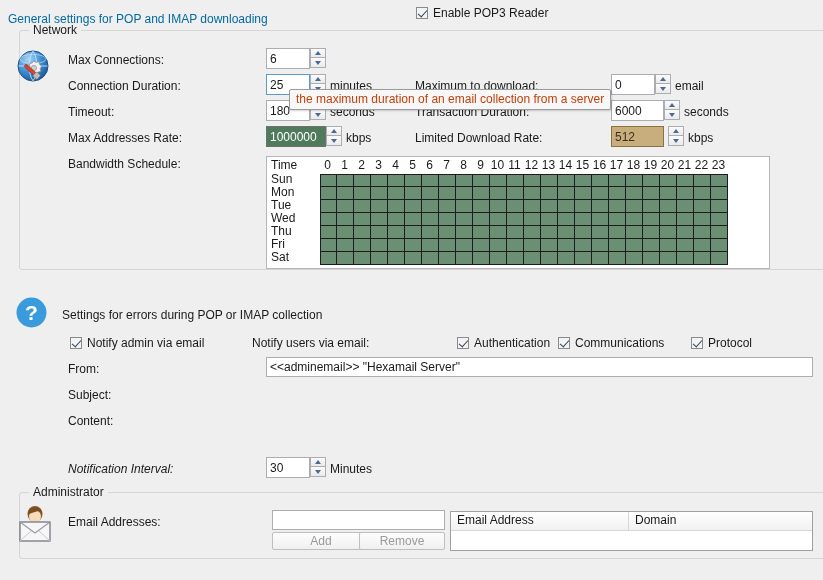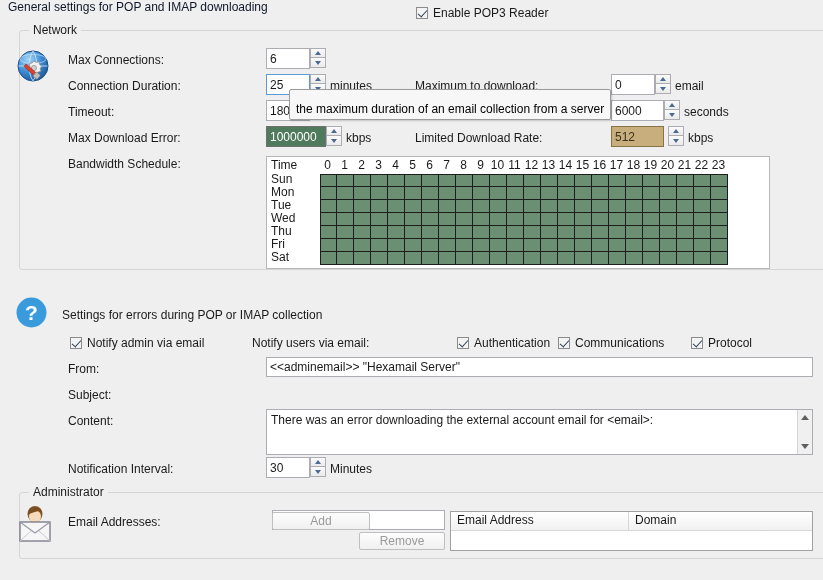--- a/index.html
+++ b/index.html
@@ -8,21 +8,21 @@
     background:#efefef;
     font-family:"Liberation Sans", sans-serif;
     font-size:12px;
     color:#1a1a1a;
     overflow:hidden;
     position:relative;
   }
   .page{position:absolute;inset:0;}
 
   
-  .hdr-title{position:absolute;left:8px;top:0;font-size:12px;color:#0f172a;white-space:nowrap;}
+  .hdr-title{position:absolute;left:8px;top:12px;font-size:12px;color:#0369a1;white-space:nowrap;}
   .chk{display:inline-flex;align-items:center;gap:5px;font-size:12px;white-space:nowrap;}
   .chk .box{
     width:12px;height:12px;box-sizing:border-box;
     border:1px solid #8b8b8b;background:#f3f3f3;
     display:inline-block;position:relative;flex:0 0 auto;
   }
   .chk .box.on:after{
     content:"";position:absolute;left:3px;top:0px;width:4px;height:8px;
     border:solid #31455c;border-width:0 1.6px 1.6px 0;transform:rotate(42deg);
   }
@@ -64,21 +64,21 @@
     position:absolute;left:50%;top:50%;width:0;height:0;margin-left:-3px;
     border-left:3px solid transparent;border-right:3px solid transparent;
   }
   .spin .sb.top i{margin-top:-2px;border-bottom:4px solid #4a6a92;}
   .spin .sb.bot i{margin-top:-2px;border-top:4px solid #4a6a92;}
 
   
   #tooltip{
     position:absolute;left:289px;top:89px;
     background:#f7f7f7;border:1px solid #9b9b9b;border-radius:2px;
-    padding:12px 6px 3px 6px;font-size:12px;color:#000000;white-space:nowrap;
+    padding:2px 6px 3px 6px;font-size:12px;color:#c2410c;white-space:nowrap;
     box-shadow:1px 1px 2px rgba(0,0,0,.18);z-index:40;
   }
 
   
   #sched{
     position:absolute;left:266px;top:156px;width:504px;height:113px;
     box-sizing:border-box;border:1px solid #b6b6b6;background:#ffffff;overflow:hidden;
   }
   #sched .hrow{height:17px;position:relative;}
   #sched .hrow .timelbl{position:absolute;left:4px;top:1px;font-size:12px;}
@@ -167,21 +167,21 @@
     </g>
     <g transform="rotate(42 20 25)">
       <rect x="8" y="23.5" width="15" height="3.4" rx="1.4" fill="#d8402f" stroke="#9c2b1f" stroke-width=".6"></rect>
       <rect x="21" y="22.4" width="5.5" height="5.6" rx="1" fill="#bdbdbd" stroke="#7b7b7b" stroke-width=".6"></rect>
     </g>
   </svg>
 
   <div class="lbl" style="left:68px;top:53px;">Max Connections:</div>
   <div class="lbl" style="left:68px;top:79px;">Connection Duration:</div>
   <div class="lbl" style="left:68px;top:105px;">Timeout:</div>
-  <div class="lbl" style="left:68px;top:131px;">Max Download Error:</div>
+  <div class="lbl" style="left:68px;top:131px;">Max Addresses Rate:</div>
   <div class="lbl" style="left:68px;top:157px;">Bandwidth Schedule:</div>
 
   <input class="tb" style="left: 266px; top: 48px; width: 44px; height: 21px;" value="6">
   <div class="spin" style="left:310px;top:48px;">
     <div class="sb top">
         <i></i>
       </div>
     <div class="sb bot">
         <i></i>
       </div>
@@ -477,31 +477,24 @@
     <span>Communications</span>
   </div>
   <div class="chk" style="position:absolute;left:691px;top:336px;">
     <span class="box on"></span>
     <span>Protocol</span>
   </div>
 
   <div class="lbl" style="left:68px;top:362px;">From:</div>
   <div class="lbl" style="left:68px;top:388px;">Subject:</div>
   <div class="lbl" style="left:68px;top:414px;">Content:</div>
-  <div class="lbl" style="left:68px;top:462px;">Notification Interval:</div>
+  <div class="lbl" style="left:68px;top:462px;font-style:italic;">Notification Interval:</div>
 
   <input class="tb" style="left: 266px; top: 357px; width: 547px; height: 20px;" value="&lt;&lt;adminemail&gt;&gt; &quot;Hexamail Server&quot;">
 
-  <div id="content-box">
-    <div class="txt">There was an error downloading the external account email for &lt;email&gt;:</div>
-    <div class="vsb">
-      <span class="ar up"></span>
-      <span class="ar dn"></span>
-    </div>
-  </div>
 
   <input class="tb" style="left: 266px; top: 457px; width: 44px; height: 21px;" value="30">
   <div class="spin" style="left:310px;top:457px;">
     <div class="sb top">
         <i></i>
       </div>
     <div class="sb bot">
         <i></i>
       </div>
   </div>
@@ -517,21 +510,21 @@
     <path d="M13.8 11.5c.3-5 3.2-7.6 7.2-7.6s6.9 2.6 7.2 7.6c-1.5-2.6-3.2-3.4-4.6-3.2-2 .3-6.4 2-9.8 3.2z" fill="#7a4e22"></path>
     <rect x="6" y="19" width="30" height="19" fill="#f6f6f6" stroke="#6b6b7a" stroke-width="1.2"></rect>
     <path d="M6 19 L21 30 L36 19" fill="none" stroke="#9a9aa8" stroke-width="1.1"></path>
     <path d="M6 38 L17 28 M36 38 L25 28" fill="none" stroke="#c9c9d2" stroke-width="1"></path>
   </svg>
 
   <div class="lbl" style="left:68px;top:515px;">Email Addresses:</div>
 
   <input class="tb" style="left: 272px; top: 510px; width: 173px; height: 20px;" value="">
 
-  <div class="btn" style="left:272px;top:512px;width:98px;">Add</div>
+  <div class="btn" style="left:272px;top:532px;width:98px;">Add</div>
   <div class="btn" style="left:359px;top:532px;width:86px;">Remove</div>
 
   <div id="adminlist">
     <div class="hdr">
       <div class="hc c0">Email Address</div>
       <div class="hc c1">Domain</div>
     </div>
   </div>
 
 </div>

